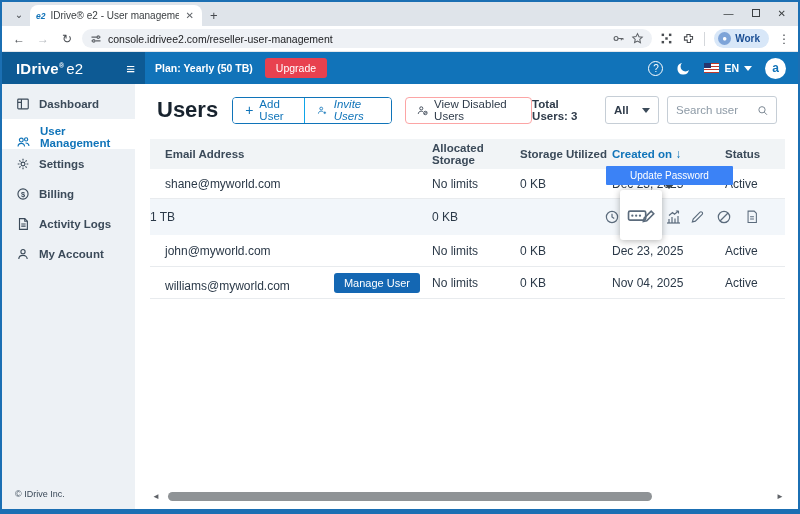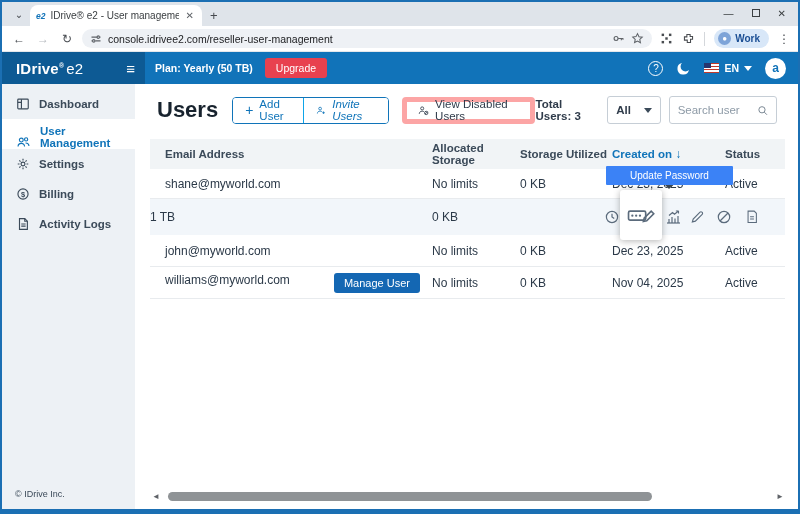--- a/index.html
+++ b/index.html
@@ -57,37 +57,37 @@
   .side-item.active { background:#fff; color:#1074b9;align-items:flex-end; }
   .copyright { margin-top:auto; font-size:9px; color:#3b4a59; padding:0 0 10px 13px; }
 
   .main { flex:1; background:#fff; position:relative; min-width:0; }
   .controls-row { display:flex; align-items:center; margin:12px 21px 0 22px; }
   .page-title { font-size:22px; font-weight:bold; color:#18232e; margin-right:14px; }
   .btn-group { display:flex; border:1px solid #1074b9; border-radius:4px; height:27px; overflow:hidden; }
   .btn-group .grp-btn { display:flex; align-items:center; gap:6px; padding:0 12px; font-size:11.5px; color:#1074b9; background:#fff; cursor:pointer; }
   .btn-group .grp-btn + .grp-btn { border-left:1px solid #0ea5e9;font-style:italic; }
   .plus-glyph { font-size:14px; line-height:1; }
-  .view-disabled-btn { display:flex; align-items:center; gap:6px; border:5px solid #fca5a5; border-radius:4px; height:27px; padding:0 11px; font-size:11.5px; color:#2f3b4a; background:#fff; margin-left:13px; cursor:pointer;justify-content:center; }
+  .view-disabled-btn { display:flex; align-items:center; gap:6px; border:1px solid #fca5a5; border-radius:4px; height:27px; padding:0 11px; font-size:11.5px; color:#2f3b4a; background:#fff; margin-left:13px; cursor:pointer;justify-content:center; }
   .total-users { margin-left:auto; font-size:11.5px; font-weight:bold; color:#2f3b4a; margin-right:11px; }
   .filter-select { width:62px; height:28px; border:1px solid #c6ced6; border-radius:3px; display:flex; align-items:center; padding:0 8px; font-size:11.5px; font-weight:bold; color:#2f3b4a; margin-right:8px; cursor:pointer; }
   .filter-select .caret { margin-left:auto; width:0; height:0; border-left:4px solid transparent; border-right:4px solid transparent; border-top:5px solid #3b4a59; }
   .search-box { width:130px; height:28px; border:1px solid #c6ced6; border-radius:3px; display:flex; align-items:center; padding:0 8px; }
   .search-box input { border:none; outline:none; width:100%; font-size:11.5px; color:#2f3b4a; font-family:"Liberation Sans",sans-serif; }
   .search-box input::placeholder { color:#8d9aa6; }
 
   
   .users-table { margin:15px 13px 0 15px; font-size:12px; }
   .t-row { display:grid; grid-template-columns:282px 88px 92px 113px 1fr; align-items:center; }
   .t-head { background:#f1f4f6; height:30px; font-size:11.5px; font-weight:bold; color:#3b4a59; }
   .t-head > div:first-child { padding-left:15px; }
   .th-created { color:#1074b9; cursor:pointer; }
   .sort-arrow { font-size:12px; }
   .t-data { height:30px; border-bottom:1px solid #e8ebee; color:#2b3948; position:relative; }
-  .t-data .cell-email { padding-left:15px; display:flex; align-items:flex-start; }
+  .t-data .cell-email { padding-left:15px; display:flex; align-items:flex-end; }
   .t-data.hovered { height:36px; background:#f2f6fa; border-bottom:none; }
   .t-data.r3 { height:32px; }
   .t-data.r4 { height:32px; }
   .manage-btn { margin-left:auto; margin-right:12px; background:#1467b3; color:#fff; border:none; border-radius:3px; font-size:11px; padding:4px 10px; cursor:pointer; }
   .row-icon { position:absolute; top:50%; transform:translateY(-50%); color:#5b6b7c; cursor:pointer; }
   .ri-clock { left:454px; }
   .ri-chart { left:515px; }
   .ri-pencil { left:540px; }
   .ri-ban { left:566px; }
   .ri-doc { left:595px; }
@@ -232,20 +232,27 @@
             <text x="8" y="11" font-size="8.5" text-anchor="middle" fill="#3b4a59" stroke="none" font-weight="bold">$</text>
           </svg>
         <span>Billing</span>
       </div>
       <div class="side-item">
         <svg width="14" height="14" viewBox="0 0 16 16" fill="none" stroke="#3b4a59" stroke-width="1.3">
             <path d="M4 1.8h6l3 3v9.4H4z"></path>
             <path d="M10 1.8v3h3M6 8h5M6 10.5h5"></path>
           </svg>
         <span>Activity Logs</span>
+      </div>
+      <div class="side-item">
+        <svg width="14" height="14" viewBox="0 0 16 16" fill="none" stroke="#3b4a59" stroke-width="1.3">
+            <circle cx="8" cy="5.3" r="2.4"></circle>
+            <path d="M3.2 13.8c0-2.7 2.1-4.2 4.8-4.2s4.8 1.5 4.8 4.2"></path>
+          </svg>
+        <span>My Account</span>
       </div>
       <div class="copyright">© IDrive Inc.</div>
     </div>
 
     <div class="main">
 
       <div class="controls-row">
         <span class="page-title">Users</span>
         <div class="btn-group">
           <div class="grp-btn">

